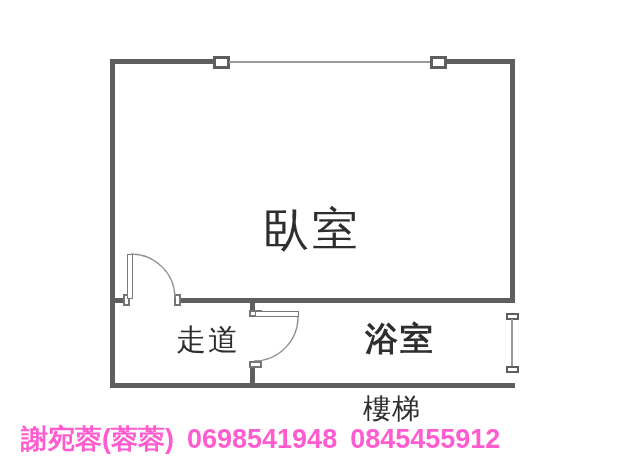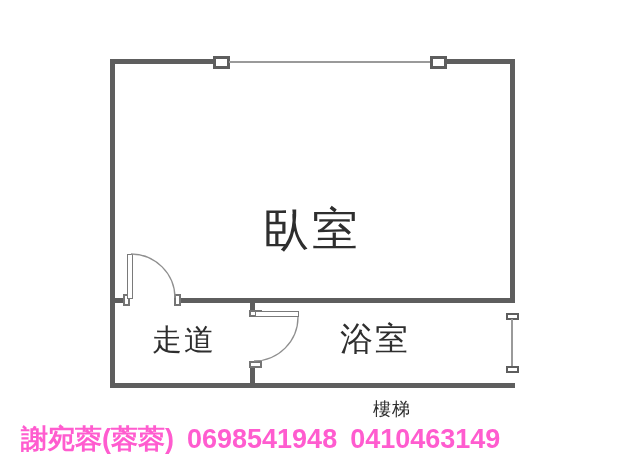--- a/index.html
+++ b/index.html
@@ -26,23 +26,23 @@
     position: absolute; box-sizing: border-box;
     background: #ffffff; border: 1.5px solid #7a7a7a;
   }
   .overlay { position: absolute; left: 0; top: 0; }
   .room-label {
     position: absolute; transform: translate(-50%, -50%);
     color: var(--color-label_text, #2e2e2e);
     font-weight: 400; white-space: nowrap; line-height: 1;
   }
   .label-bedroom  { font-size: 46px; letter-spacing: 3px; }
-  .label-corridor { font-size: 30px; letter-spacing: 2px; }
+  .label-corridor { font-size: 30px; letter-spacing: 2px; margin-left: 24px; }
   .label-bathroom { font-size: 33px; letter-spacing: 2px; }
-  .label-stairs   { font-size: 18px; letter-spacing: 1px; }
+  .label-stairs   { font-size: 28px; letter-spacing: 1px; }
   .contact {
     position: absolute; left: 6px; top: 421px; width: 634px;
     display: flex; align-items: baseline; gap: 13px;
     font-size: 27px; font-weight: 700; white-space: nowrap;
     color: var(--color-contact_text, #ff5ccf);
     padding-left: 15px;
   }
 </style>
 </head>
 <body>
@@ -77,22 +77,22 @@
   <div class="jamb" style="left:249px; top:361px; width:13px; height:7px;"></div>
   <div class="leaf" style="left:255px; top:311px; width:44px; height:6px;"></div>
 
   <svg class="overlay" width="640" height="461" viewBox="0 0 640 461">
     <path d="M 131 254 A 44 44 0 0 1 175 298" fill="none" stroke="#8f8f8f" stroke-width="1.3"></path>
     <path d="M 298 317 A 44 44 0 0 1 254 361" fill="none" stroke="#8f8f8f" stroke-width="1.3"></path>
   </svg>
 
   <div class="room-label label-bedroom" style="left:312px; top:181px;margin-top:48px;">臥室</div>
   <div class="room-label label-corridor" style="left:184px; top:340px;">走道</div>
-  <div class="room-label label-bathroom" style="left:375px; top:338px;">浴室</div>
+  <div class="room-label label-bathroom" style="left:400px; top:338px;font-weight:bold;">浴室</div>
   <div class="room-label label-stairs" style="left:392px; top:409px;">樓梯</div>
 
   <div class="contact">
     <span>謝宛蓉(蓉蓉)</span>
     <span>0698541948</span>
-    <span>0410463149</span>
+    <span>0845455912</span>
   </div>
 
 </div>
 
 </body></html>

